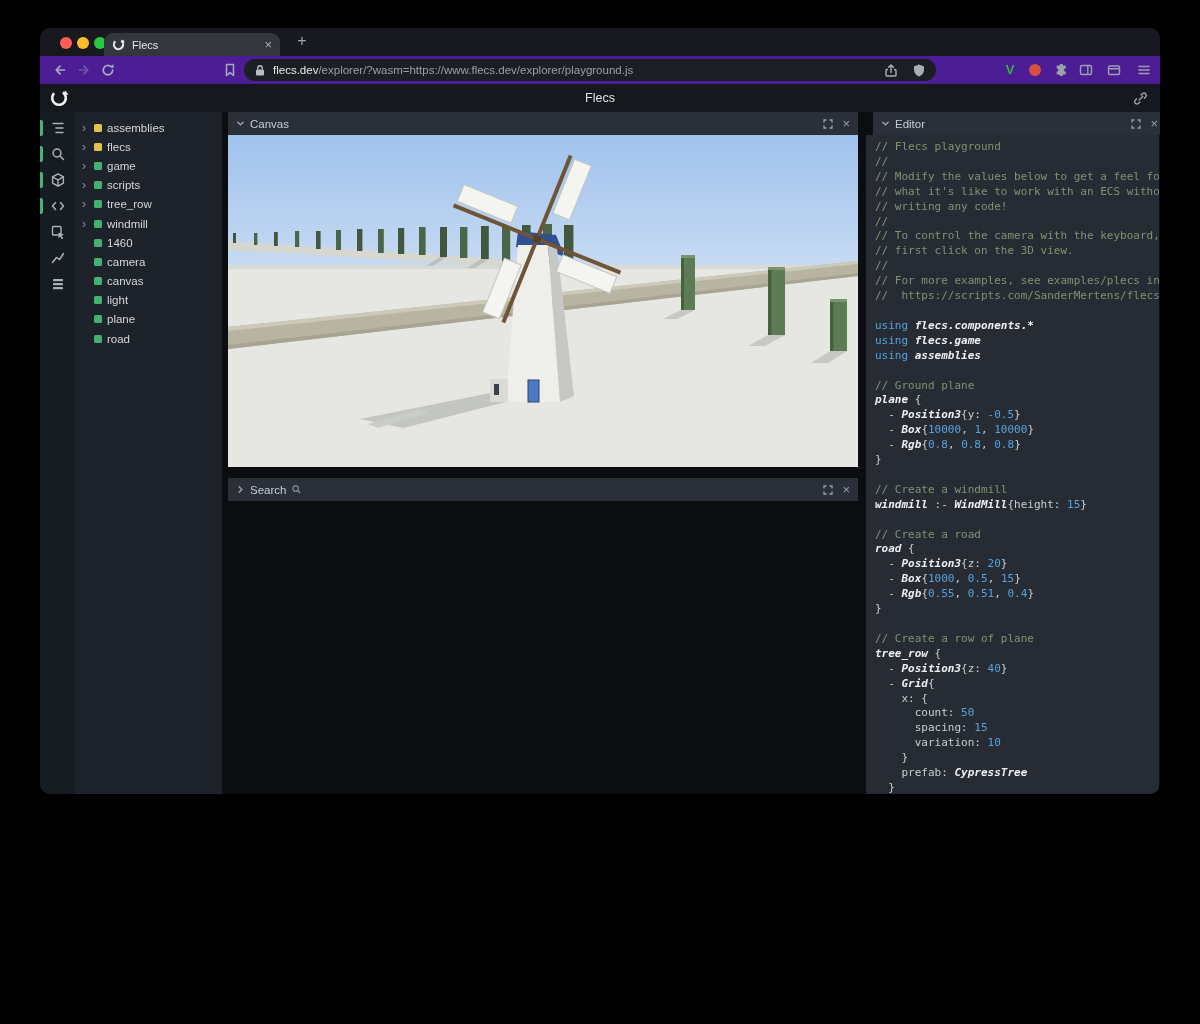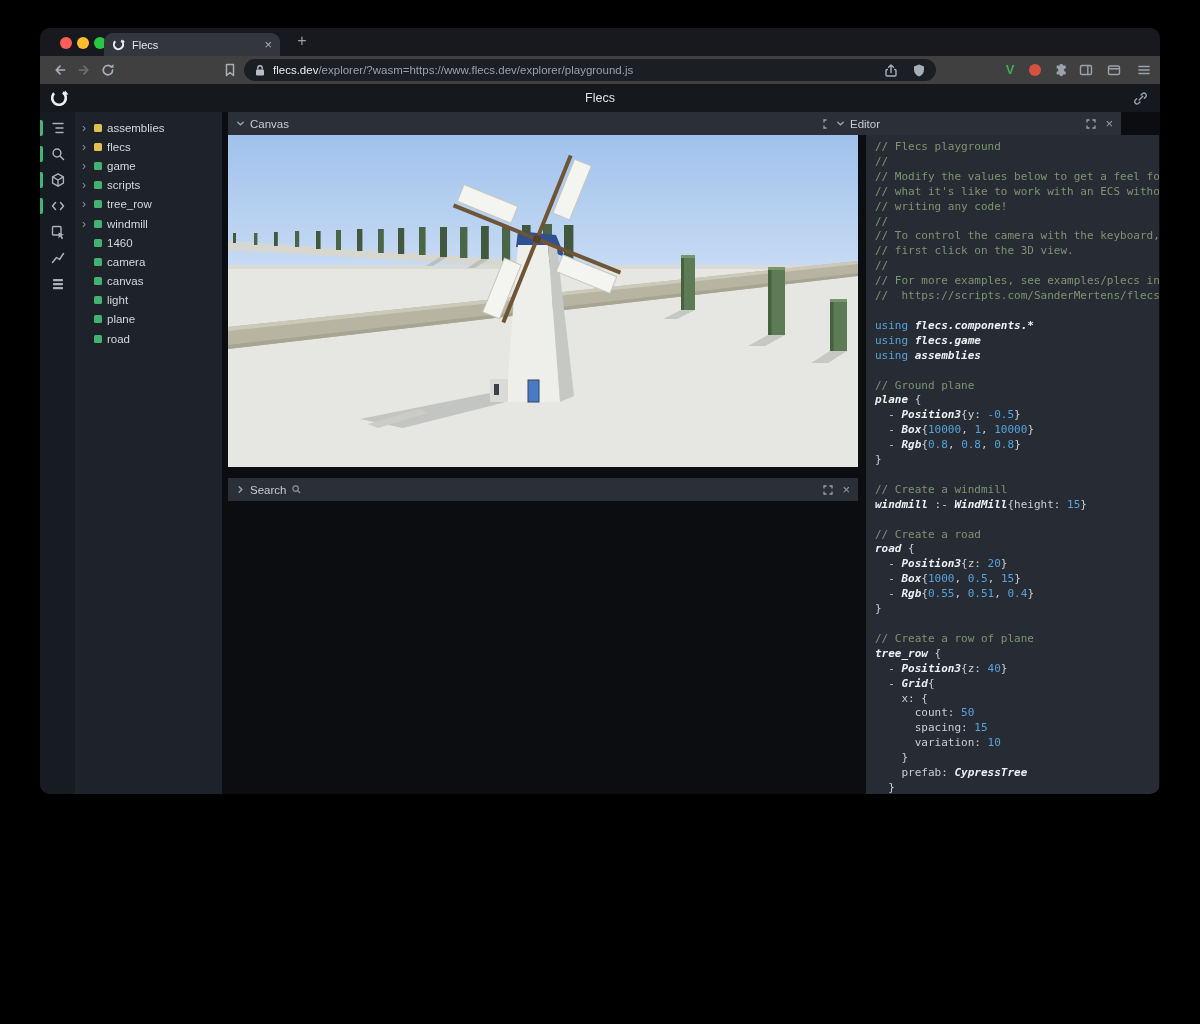--- a/index.html
+++ b/index.html
@@ -12,21 +12,21 @@
   .tl{position:absolute;top:9px;width:12px;height:12px;border-radius:50%;}
   .tl.red{left:20px;background:#ff5f57;}
   .tl.yellow{left:37px;background:#febc2e;}
   .tl.green{left:54px;background:#28c840;}
   .tab{position:absolute;left:64px;top:5px;width:176px;height:23px;background:#33363d;
     border-radius:9px 9px 0 0;display:flex;align-items:center;padding:0 8px;box-sizing:border-box;}
   .tab-title{font-size:11px;color:#e3e6ea;margin-left:7px;flex:1;}
   .tab-close{color:#aab0b8;font-size:13px;line-height:13px;cursor:default;}
   .newtab{position:absolute;left:252px;top:3px;color:#9aa1ab;font-size:16px;width:20px;height:20px;
     text-align:center;line-height:20px;}
-  .toolbar{position:absolute;left:0;top:28px;width:1120px;height:28px;background:#404040;}
+  .toolbar{position:absolute;left:0;top:28px;width:1120px;height:28px;background:#4c1d95;}
   .nav-ic{position:absolute;top:6px;width:16px;height:16px;}
   .urlpill{position:absolute;left:204px;top:3px;width:692px;height:22px;background:#1b1e23;
     border-radius:11px;display:flex;align-items:center;padding:0 10px;box-sizing:border-box;}
   .url{font-size:11.5px;white-space:nowrap;overflow:hidden;margin-left:7px;flex:1;}
   .url-domain{color:#e8eaee;}
   .url-path{color:#9aa0a9;}
   .ext-v{position:absolute;left:962px;top:6px;width:16px;height:16px;color:#3fae4f;font-weight:bold;
     font-size:13px;text-align:center;line-height:16px;}
   .ext-red{position:absolute;left:989px;top:8px;width:12px;height:12px;border-radius:50%;background:#d85140;}
   .appheader{position:absolute;left:0;top:56px;width:1120px;height:28px;background:#15181d;}
@@ -45,21 +45,21 @@
   .sq{width:8px;height:8px;border-radius:1.5px;margin:0 5px 0 2px;flex:none;}
   .lb{font-size:11.5px;color:#d3d7dd;white-space:nowrap;}
   
   .panel-header{position:absolute;height:23px;background:#2a2f38;display:flex;align-items:center;
     padding:0 8px;box-sizing:border-box;}
   .ph-title{font-size:11.5px;color:#c6ccd4;margin-left:5px;flex:1;}
   .ph-x{color:#99a0aa;font-size:13px;margin-left:9px;}
   .canvas-header{left:188px;top:84px;width:630px;}
   .canvas-body{position:absolute;left:188px;top:107px;width:630px;height:332px;overflow:hidden;background:#9fc2ec;}
   .search-header{left:188px;top:450px;width:630px;}
-  .editor-header{left:788px;top:84px;width:293px;}
+  .editor-header{left:833px;top:84px;width:293px;}
   .editor-body{position:absolute;left:826px;top:107px;width:293px;height:680px;background:#272c34;
     overflow:hidden;box-sizing:border-box;padding:5px 0 0 9px;}
   .code-line{font-family:"DejaVu Sans Mono","Liberation Mono",monospace;font-size:11px;
     line-height:14.9px;white-space:pre;}
   .tok-p{color:#c9ced5;}
   .tok-c{color:#7e9370;}
   .tok-k{color:#56a3dd;}
   .tok-b{color:#eceef1;font-weight:bold;font-style:italic;}
   svg{display:block;}
 </style>

